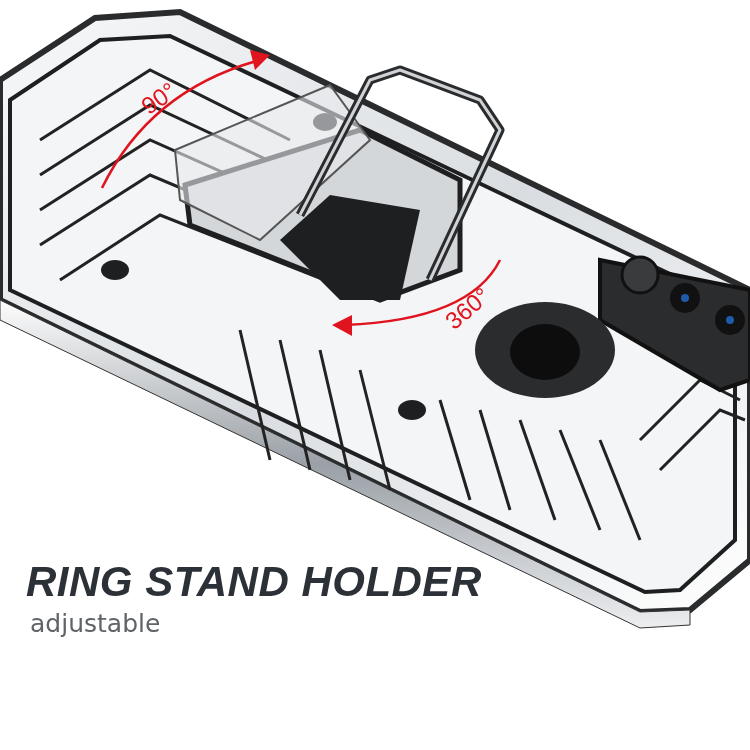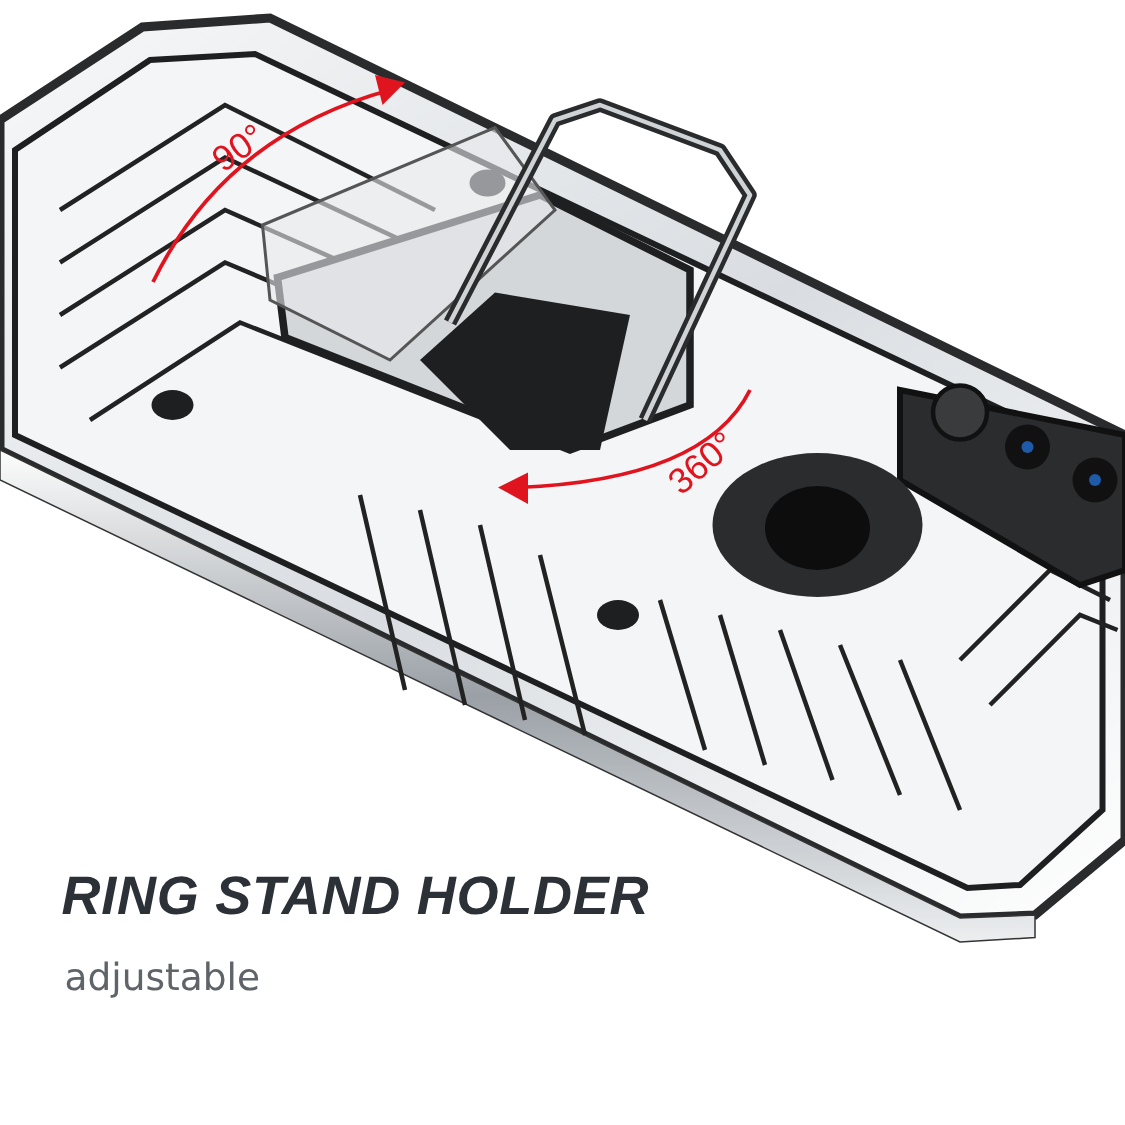--- a/index.html
+++ b/index.html
@@ -1,20 +1,20 @@
 <!DOCTYPE html>
 <html><head>
 <meta charset="utf-8">
 <style>
   html, body { margin: 0; padding: 0; background: #ffffff; }
   body { width: 750px; height: 750px; position: relative; overflow: hidden; font-family: "Liberation Sans", sans-serif; }
   .illustration { position: absolute; left: 0; top: 0; width: 750px; height: 750px; }
   .caption { position: absolute; left: 26px; top: 560px; }
-  .headline { font-family: "Liberation Sans", sans-serif; font-weight: 700; font-style: italic; font-size: 36px; color: #2c3138; letter-spacing: 0.5px; line-height: 44px; margin: 15px; }
-  .subline { font-family: "DejaVu Sans", sans-serif; font-size: 25px; color: #5f6469; line-height: 32px; margin: 17px; }
+  .headline { font-family: "Liberation Sans", sans-serif; font-weight: 700; font-style: italic; font-size: 42px; color: #2c3138; letter-spacing: 0.5px; line-height: 44px; margin: 0; }
+  .subline { font-family: "DejaVu Sans", sans-serif; font-size: 25px; color: #5f6469; line-height: 32px; margin: 4px; }
   .annot { font-family: "Liberation Sans", sans-serif; fill: #e0141e; font-size: 24px; }
 </style>
 </head>
 <body>
 
 <svg class="illustration" viewBox="0 0 750 750" xmlns="http://www.w3.org/2000/svg">
   <defs>
     <linearGradient id="silver" x1="0" y1="0" x2="1" y2="1">
       <stop offset="0" stop-color="#f7f8f9"></stop>
       <stop offset="0.5" stop-color="#d9dde1"></stop>

